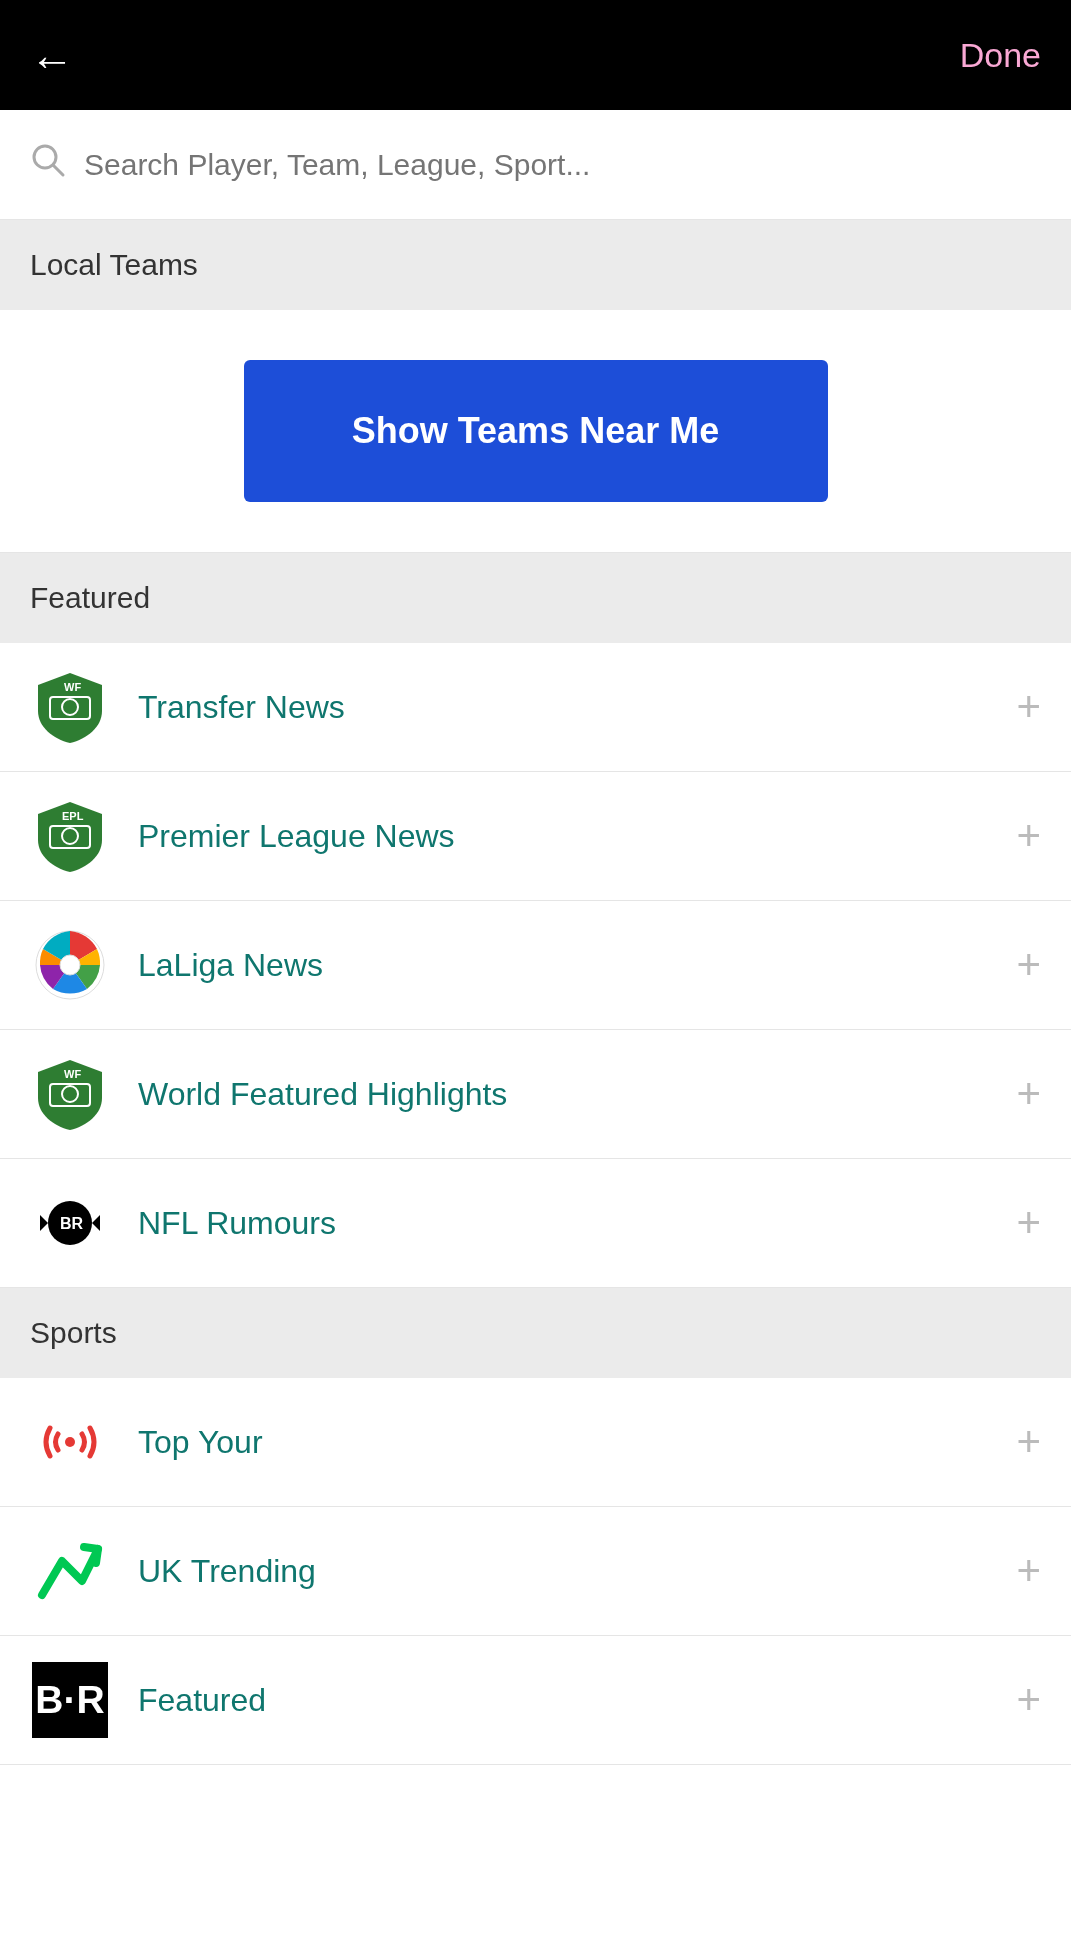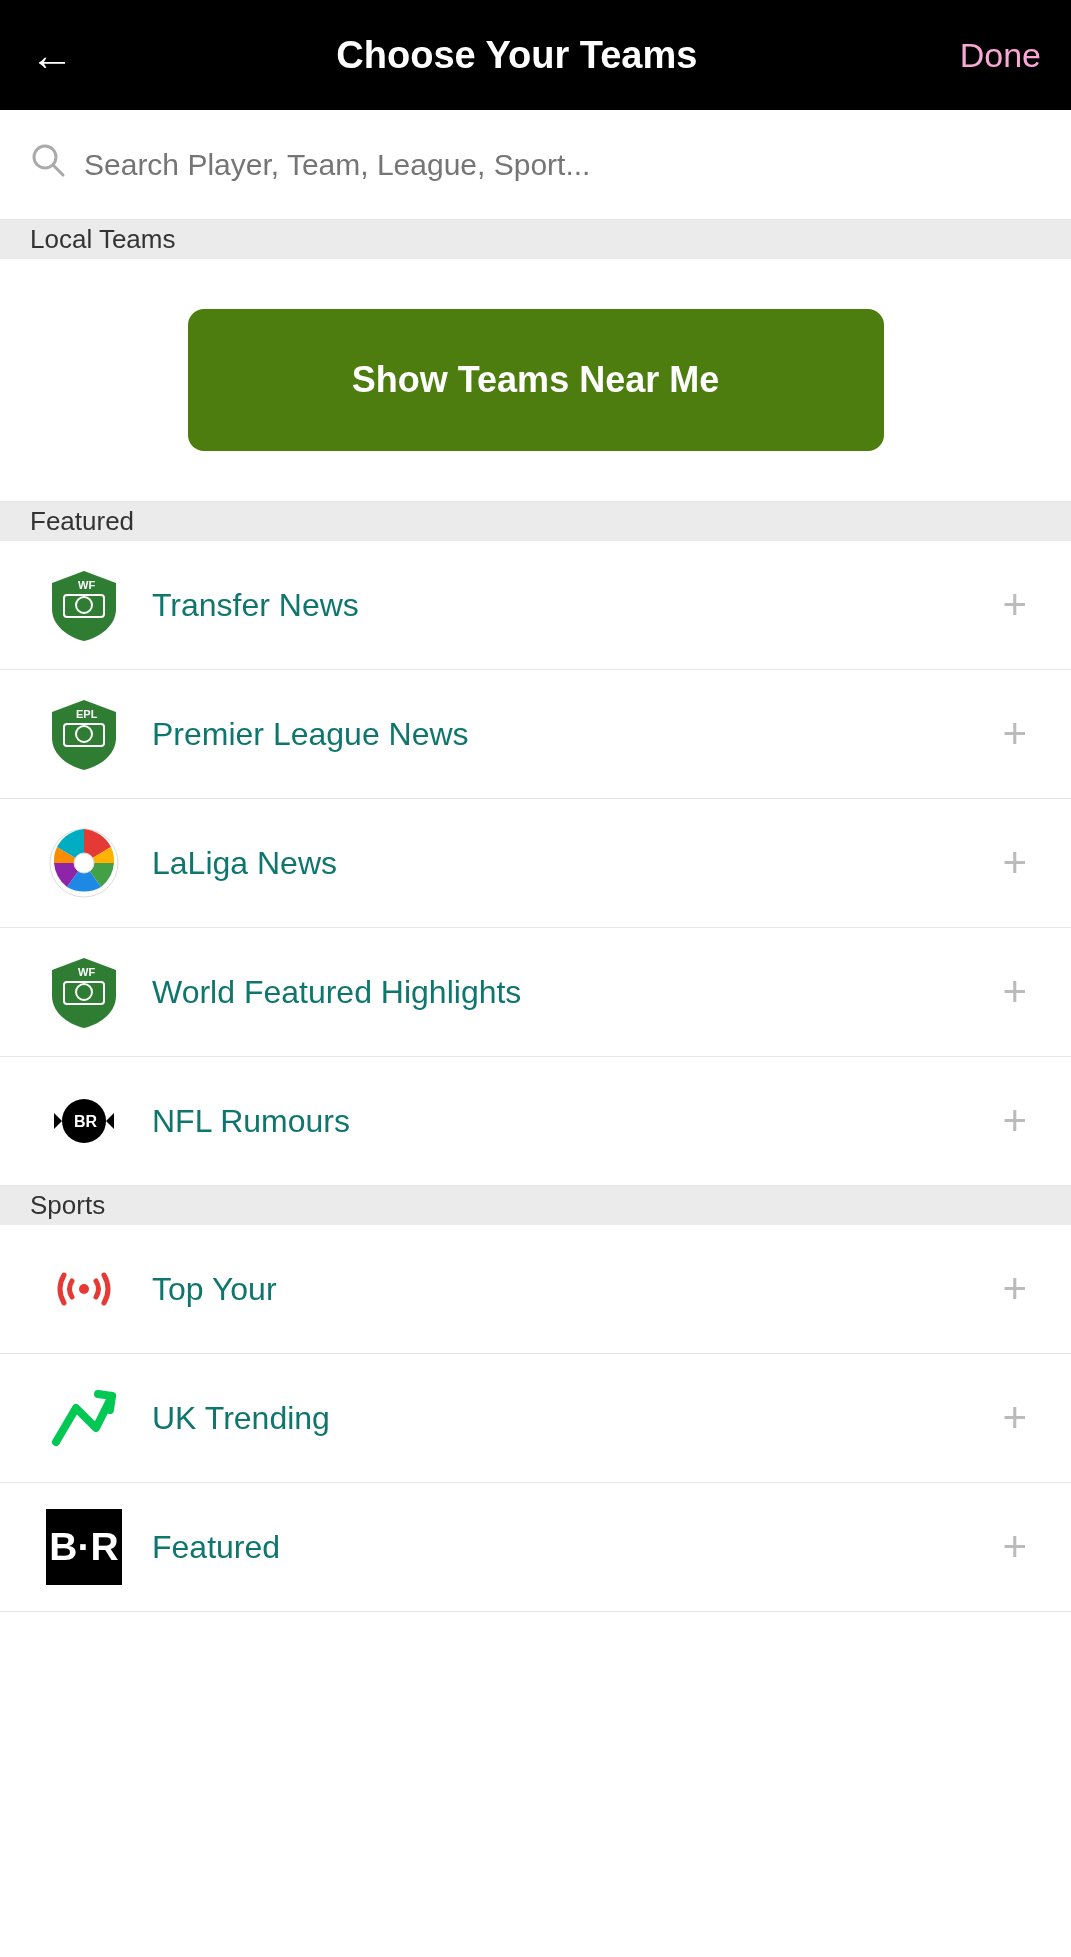--- a/index.html
+++ b/index.html
@@ -56,53 +56,53 @@
       outline: none;
       font-size: 30px;
       color: #aaa;
       flex: 1;
       background: transparent;
     }
 
     
     .section-header {
       background: #ebebeb;
-      padding: 4px 30px;
-      font-size: 26px;
+      padding: 28px 30px;
+      font-size: 30px;
       color: #333;
       font-weight: 400;
     }
 
     
     .local-teams-content {
       background: #fff;
       display: flex;
       justify-content: center;
       align-items: center;
       padding: 50px 30px;
       border-bottom: 1px solid #e5e5e5;
     }
     .show-teams-btn {
-      background: #4d7c0f;
+      background: #1d4ed8;
       color: #fff;
       border: none;
-      border-radius: 16px;
+      border-radius: 6px;
       padding: 50px 80px;
       font-size: 36px;
       font-weight: 700;
       cursor: pointer;
-      width: 696px;
+      width: 584px;
       text-align: center;
     }
 
     
     .list-item {
       display: flex;
       align-items: center;
-      padding: 24px 44px;
+      padding: 24px 30px;
       border-bottom: 1px solid #e5e5e5;
       background: #fff;
     }
     .list-item-icon {
       width: 80px;
       height: 80px;
       margin-right: 28px;
       display: flex;
       align-items: center;
       justify-content: center;
@@ -144,21 +144,20 @@
       display: flex;
       align-items: center;
       justify-content: center;
     }
   </style>
 </head>
 <body>
 
 <header class="header">
   <span class="header-back">←</span>
-  <span class="header-title">Choose Your Teams</span>
   <span class="header-done">Done</span>
 </header>
 
 <div class="search-bar">
   <span class="search-icon-wrap">
     <svg width="36" height="36" viewBox="0 0 36 36" fill="none">
       <circle cx="15" cy="15" r="11" stroke="#aaa" stroke-width="3"></circle>
       <line x1="23" y1="23" x2="33" y2="33" stroke="#aaa" stroke-width="3" stroke-linecap="round"></line>
     </svg>
   </span>

